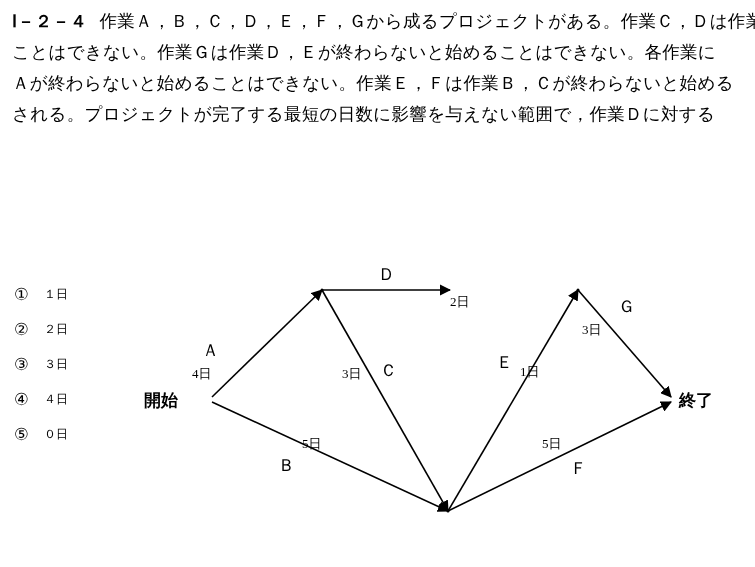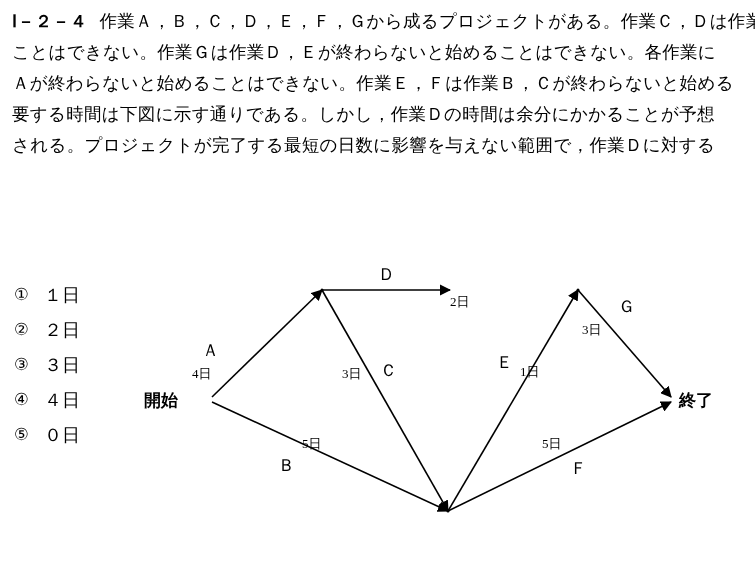--- a/index.html
+++ b/index.html
@@ -54,21 +54,21 @@
     display: flex;
     align-items: center;
     height: 35px;
     font-size: 17px;
   }
   .choice-marker {
     width: 30px;
     font-size: 16.5px;
   }
   .choice-label {
-    font-size: 18px;
+    font-size: 12px;
   }
   .diagram {
     position: absolute;
     left: 130px;
     top: 258px;
     width: 620px;
     height: 300px;
   }
   .diagram svg {
     display: block;
@@ -95,23 +95,20 @@
   <div class="problem-block">
     <div class="problem-line">
       <span class="problem-id">Ⅰ－２－４</span>
       <span class="problem-text-first">作業Ａ，Ｂ，Ｃ，Ｄ，Ｅ，Ｆ，Ｇから成るプロジェクトがある。作業Ｃ，Ｄは作業</span>
     </div>
     <div class="problem-line">
       <span>ことはできない。作業Ｇは作業Ｄ，Ｅが終わらないと始めることはできない。各作業に</span>
     </div>
     <div class="problem-line">
       <span>Ａが終わらないと始めることはできない。作業Ｅ，Ｆは作業Ｂ，Ｃが終わらないと始める</span>
-    </div>
-    <div class="problem-line">
-      <span>要する時間は下図に示す通りである。しかし，作業Ｄの時間は余分にかかることが予想</span>
     </div>
     <div class="problem-line">
       <span>される。プロジェクトが完了する最短の日数に影響を与えない範囲で，作業Ｄに対する</span>
     </div>
   </div>
 
   <div class="choices">
     <div class="choice-row">
       <span class="choice-marker">①</span>
       <span class="choice-label">１日</span>

